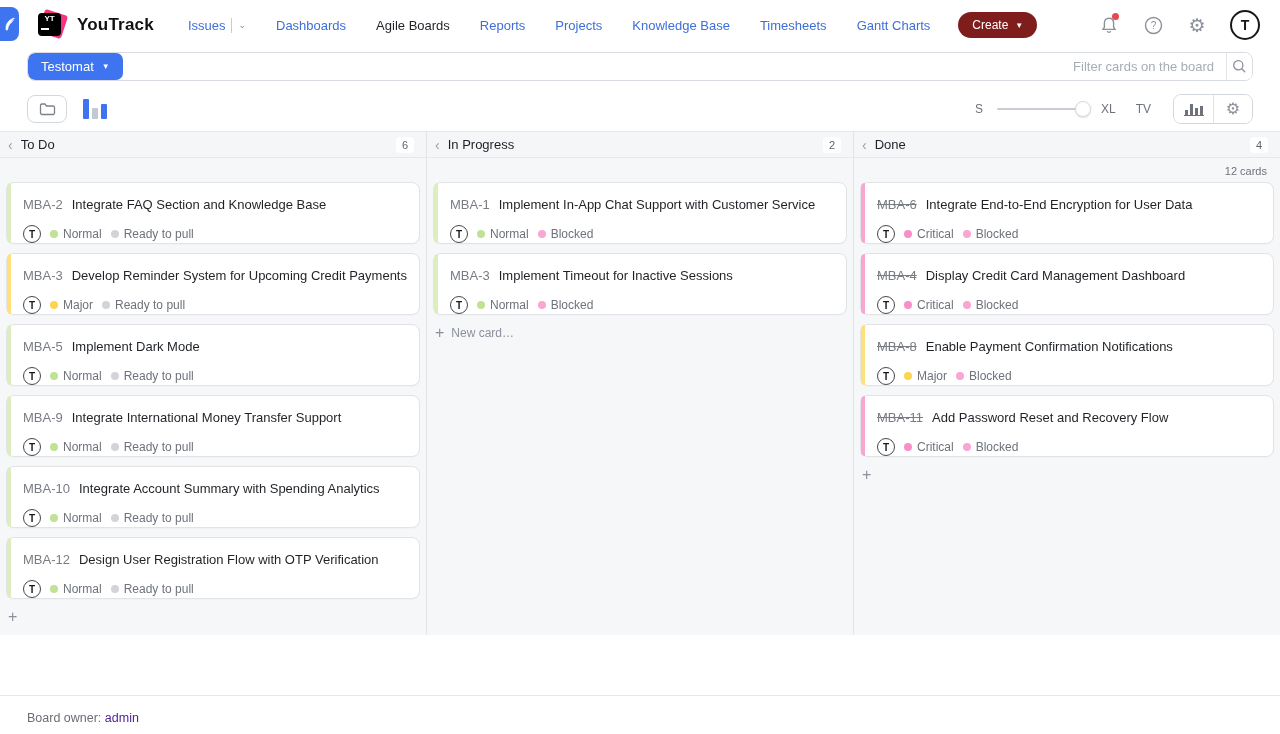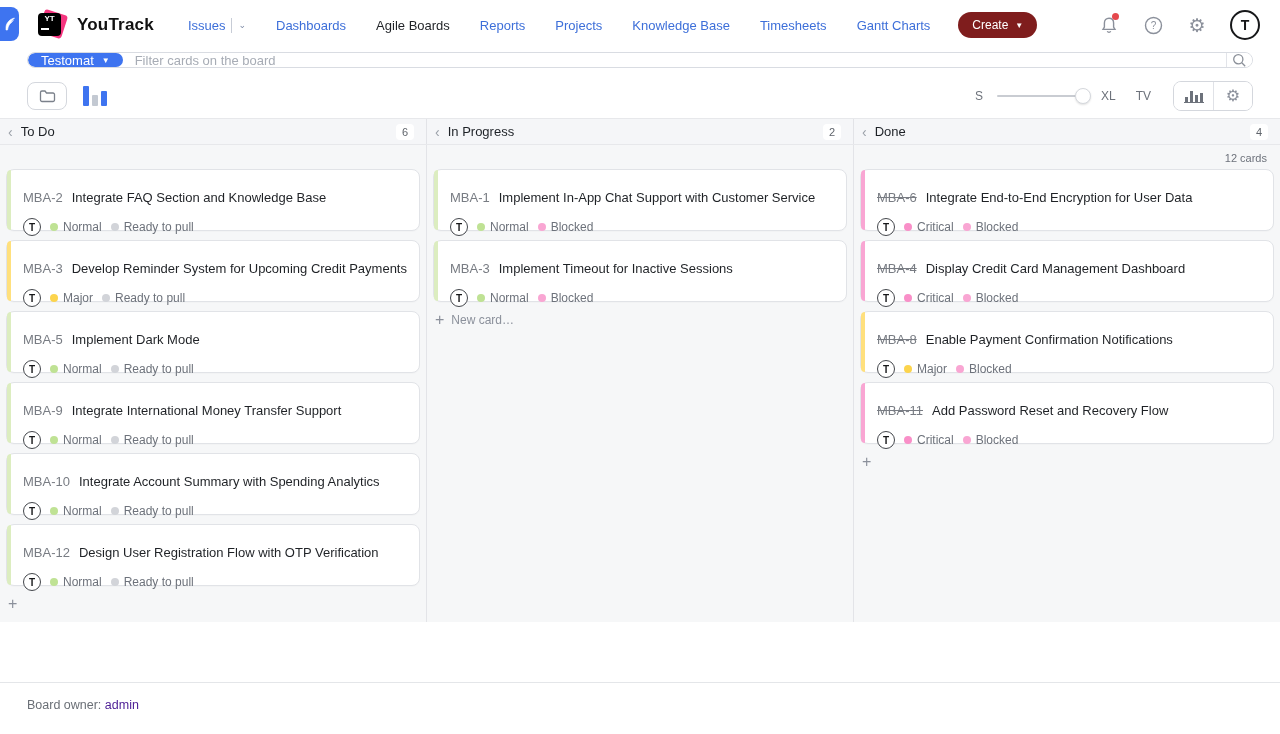--- a/index.html
+++ b/index.html
@@ -34,26 +34,26 @@
   .nav-right { margin-left:auto; display:flex; align-items:center; gap:22px; }
   .iconbtn { position:relative; width:22px; height:22px; display:flex; align-items:center; justify-content:center;
     color:#8b909b; cursor:pointer; }
   .bell-dot { position:absolute; right:1px; top:-1px; width:7px; height:7px; border-radius:50%; background:#e5484d; }
   .gear-glyph { font-size:19px; line-height:1; color:#8b909b; }
   .user-avatar { width:30px; height:30px; border-radius:50%; border:2px solid #17181a; background:#fff;
     display:flex; align-items:center; justify-content:center; font-weight:bold; font-size:14px; color:#17181a; cursor:pointer; }
 
   
   .filter-row { padding:2px 27px 0 27px; }
-  .filter-box { height:16px; border:1px solid #d9dce2; border-radius:8px; display:flex; align-items:stretch; overflow:hidden; background:#fff; }
+  .filter-box { height:29px; border:1px solid #d9dce2; border-radius:8px; display:flex; align-items:stretch; overflow:hidden; background:#fff; }
   .board-selector { background:#3e74f0; color:#fff; font-size:13px; display:flex; align-items:center; gap:8px;
     padding:0 13px; border-radius:7px; cursor:pointer; }
   .board-selector .chev { font-size:8px; }
   .filter-input { flex:1; border:none; outline:none; font-size:13px; padding:0 12px; color:#30343a;
-    font-family:inherit; }
+    font-family:inherit;text-align:right; }
   .filter-input::placeholder { color:#a7acb5; }
   .search-btn { width:26px; border-left:1px solid #e2e4e9; display:flex; align-items:center; justify-content:center; cursor:pointer; background:#fff; }
 
   
   .toolbar-row { height:50px; display:flex; align-items:center; padding:6px 27px 0 27px; }
   .folder-btn { width:40px; height:28px; border:1px solid #d4d7dd; border-radius:8px; background:#fff;
     display:flex; align-items:center; justify-content:center; cursor:pointer; }
   .chart-toggle { margin-left:16px; display:flex; align-items:flex-end; gap:3px; height:20px; cursor:pointer; }
   .chart-toggle i { display:block; width:6px; border-radius:1px; }
   .tb-right { margin-left:auto; display:flex; align-items:center; gap:14px; }
@@ -76,21 +76,21 @@
   .col-chev { color:#9aa0a8; font-size:14px; margin-right:8px; cursor:pointer; }
   .col-name { flex:1; }
   .col-count { background:#fff; border-radius:4px; padding:2px 6px; font-size:11px; color:#5f646b; }
 
   
   .board { position:relative; height:477px; background:#f6f7f8; display:flex; }
   .cards-total { position:absolute; top:7px; right:13px; font-size:11px; color:#6d727b;margin-left:6px; }
   .board-col { flex:1; padding:24px 6px 0 6px; }
   .board-col + .board-col { border-left:1px solid #e3e4e8; }
   .card { position:relative; background:#fff; border:1px solid #e1e3e7; border-radius:8px; margin-bottom:9px;
-    padding:20px 12px 10px 16px; height:62px; cursor:pointer; box-shadow:0 1px 1px rgba(0,0,0,.02); }
+    padding:14px 12px 10px 16px; height:62px; cursor:pointer; box-shadow:0 1px 1px rgba(0,0,0,.02); }
   .card-stripe { position:absolute; left:0; top:0; bottom:0; width:4px; border-radius:7px 0 0 7px; }
   .card-top { display:flex; gap:9px; font-size:13px; line-height:15px; white-space:nowrap; overflow:hidden; }
   .card-id { color:#787c83; }
   .card-id.resolved { text-decoration:line-through; }
   .card-title { color:#1f2226; }
   .card-bottom { display:flex; align-items:center; gap:9px; margin-top:13px; }
   .avatar { width:18px; height:18px; border-radius:50%; border:1.5px solid #44474c; background:#fff;
     display:flex; align-items:center; justify-content:center; font-size:10px; font-weight:bold; color:#17181a; flex:none; }
   .tag { display:flex; align-items:center; gap:5px; font-size:12px; color:#6d727b; }
   .dot { width:8px; height:8px; border-radius:50%; flex:none; }

